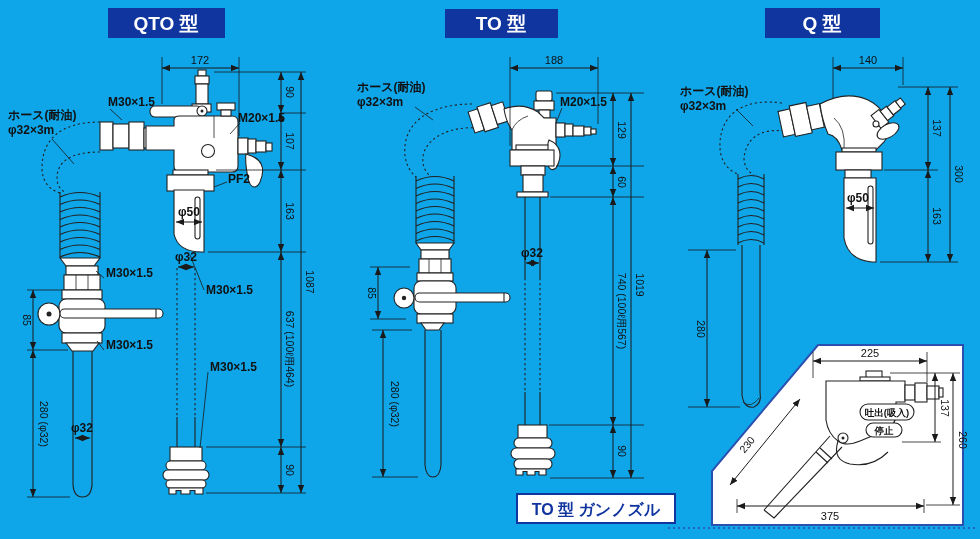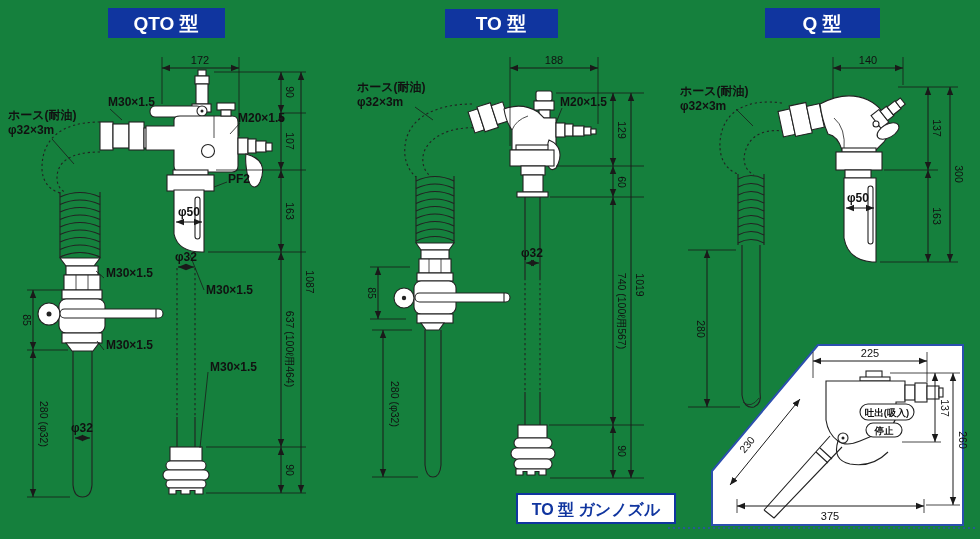--- a/index.html
+++ b/index.html
@@ -1,16 +1,16 @@
 <!DOCTYPE html>
 <html><head>
 <meta charset="utf-8">
 <style>
   html,body{margin:0;padding:0;background:#fff;}
-  .stage{position:relative;width:980px;height:539px;background:#15803d;overflow:hidden;
+  .stage{position:relative;width:980px;height:539px;background:#0ea5e9;overflow:hidden;
          font-family:"Liberation Sans",sans-serif;}
   svg{position:absolute;left:0;top:0;}
   .sf{fill:#fff;stroke:#222;stroke-width:1.1;}
   .s{fill:none;stroke:#222;stroke-width:1.1;}
   .thin{fill:none;stroke:#222;stroke-width:0.8;}
   .dash{stroke-dasharray:2.2,2.8;}
   .dl{fill:none;stroke:#1a1a1a;stroke-width:1;}
   .xl{fill:none;stroke:#1a1a1a;stroke-width:0.8;}
   .blue{fill:#fff;stroke:#2b4fae;stroke-width:2;stroke-linejoin:miter;}
   .bluedot{fill:none;stroke:#2b4fae;stroke-width:1.4;stroke-dasharray:2,3;}

